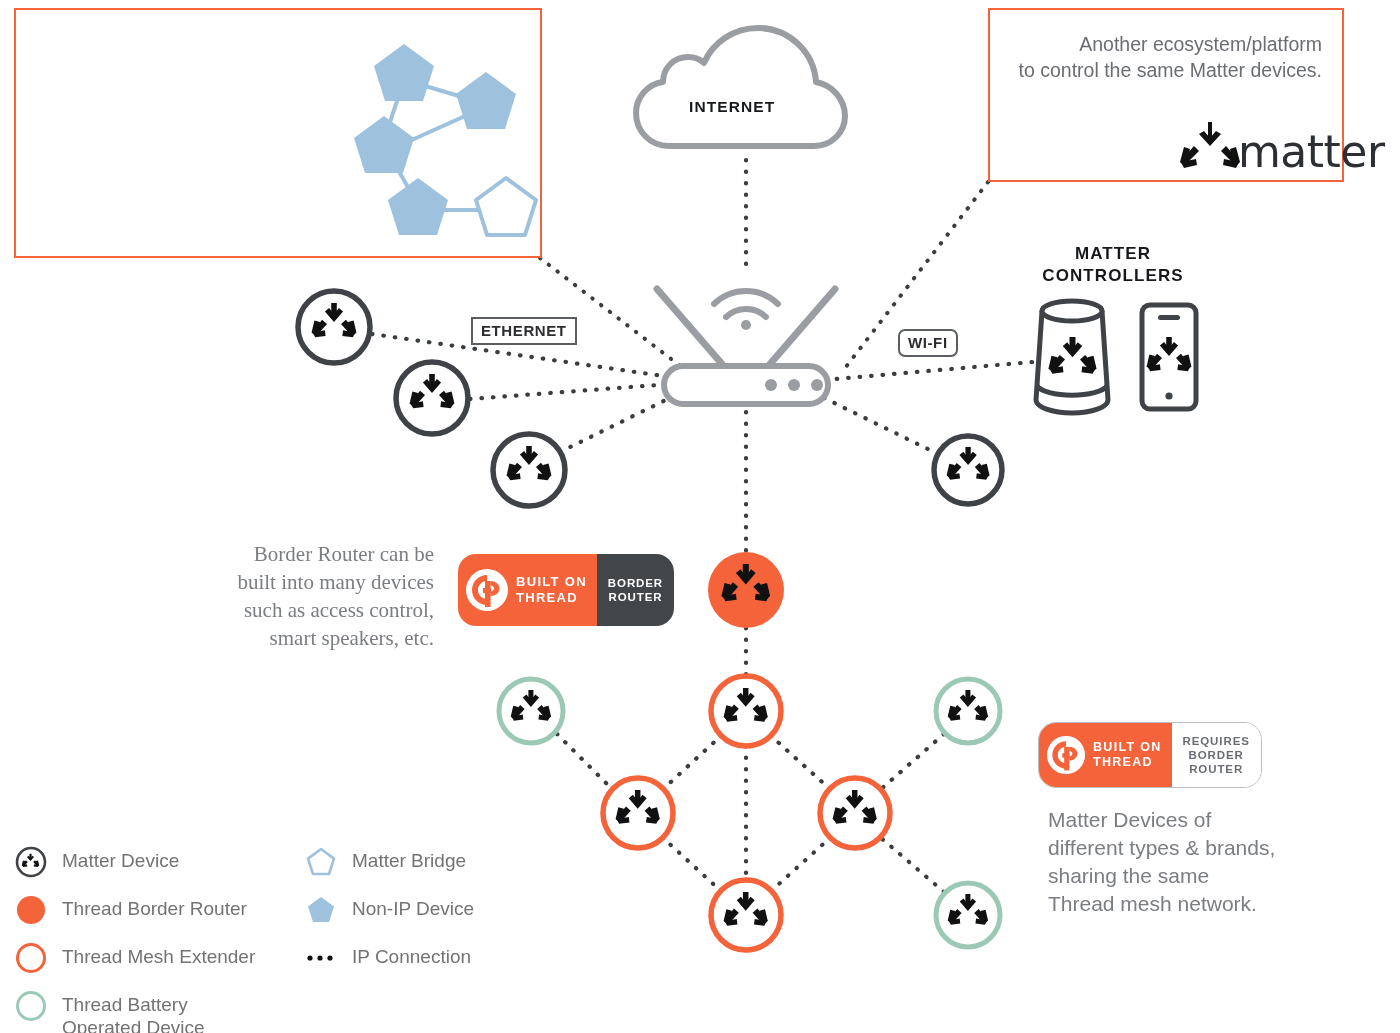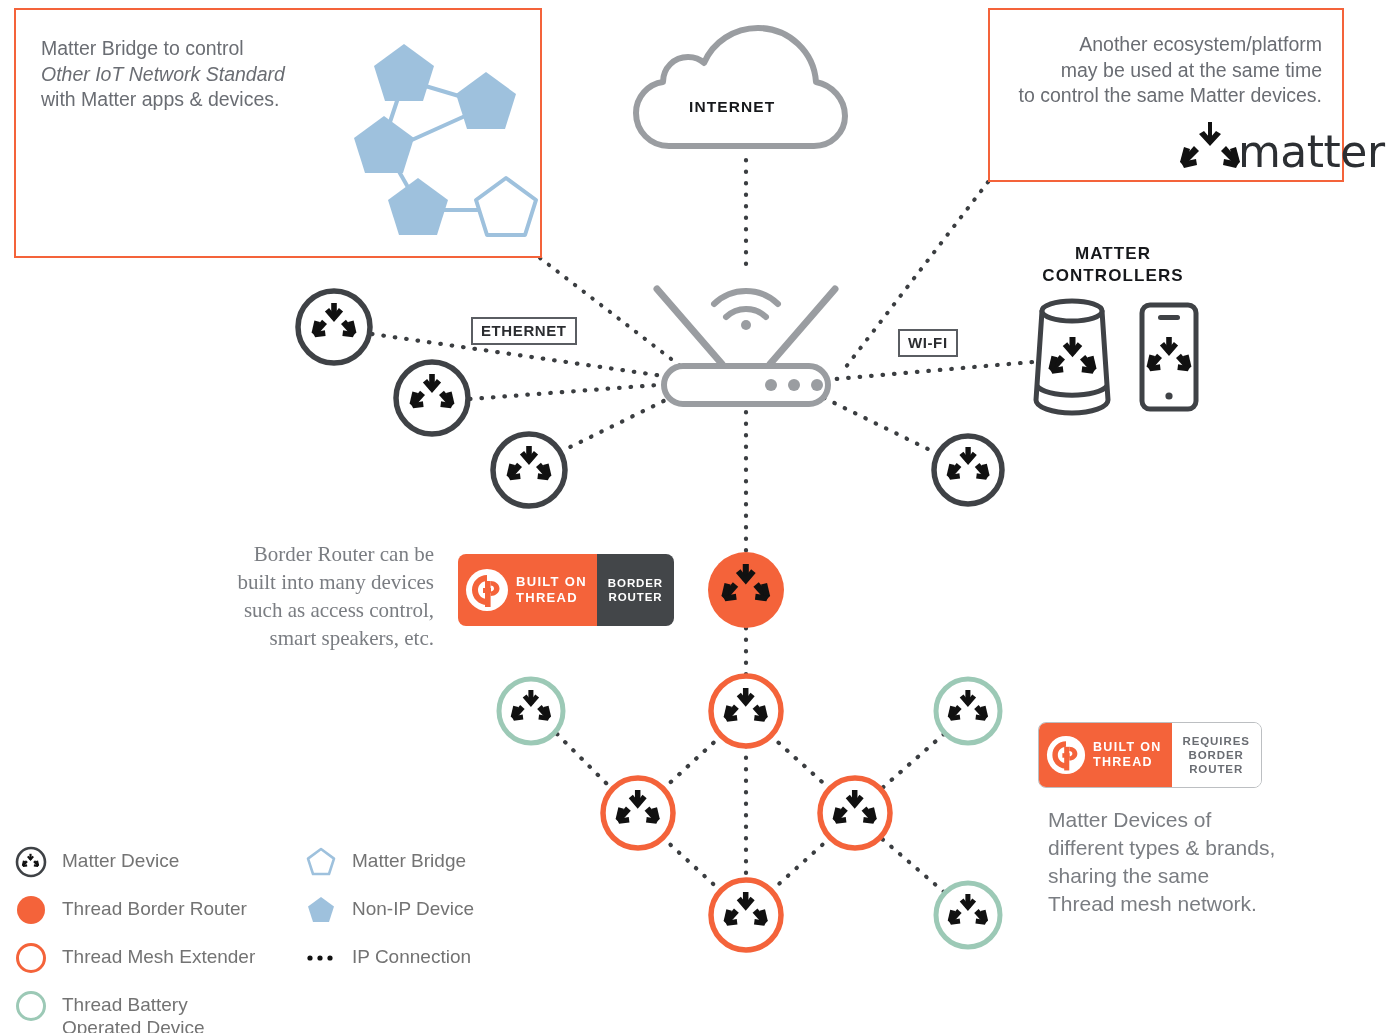--- a/index.html
+++ b/index.html
@@ -66,21 +66,21 @@
     font-weight:bold;
     letter-spacing:1.1px;
     white-space:nowrap;
   }
 
   
   .badge{
     position:absolute;
     display:flex;
     align-items:stretch;
-    border-radius:8px;
+    border-radius:18px;
     overflow:hidden;
     box-sizing:border-box;
   }
   .badge-left{
     background:#f4633a;
     display:flex;align-items:center;gap:7px;
     padding:0 10px 0 7px;
   }
   .badge-left .txt{
     color:#fff;font-weight:bold;font-size:13px;letter-spacing:1.3px;
@@ -184,25 +184,20 @@
     <path d="M 726 317 A 29 29 0 0 1 766 317" fill="none" stroke="#9a9da1" stroke-width="6" stroke-linecap="round"></path>
     <circle cx="746" cy="325" r="5" fill="#9a9da1"></circle>
 
     <rect x="664" y="366" width="164" height="38" rx="19" ry="19" fill="#ffffff" stroke="#9a9da1" stroke-width="6"></rect>
     <circle cx="771" cy="385" r="6" fill="#9a9da1"></circle>
     <circle cx="794" cy="385" r="6" fill="#9a9da1"></circle>
     <circle cx="817" cy="385" r="6" fill="#9a9da1"></circle>
   </svg>
 
   <div class="callout" style="left:14px;top:8px;width:528px;height:250px;">
-    <div class="callout-text" style="position:absolute;left:25px;top:26px;width:300px;">
-      <div>Matter Bridge to control</div>
-      <div style="font-style:italic;">Other IoT Network Standard</div>
-      <div>with Matter apps &amp; devices.</div>
-    </div>
     <svg style="position:absolute;left:330px;top:10px;width:190px;height:230px;overflow:visible;">
 
       <g stroke="#9ec1dd" stroke-width="4" fill="none">
         <line x1="58" y1="60" x2="38" y2="120"></line>
         <line x1="66" y1="62" x2="133" y2="82"></line>
         <line x1="128" y1="92" x2="48" y2="128"></line>
         <line x1="42" y1="132" x2="72" y2="185"></line>
         <line x1="82" y1="190" x2="132" y2="190"></line>
       </g>
 
@@ -211,41 +206,40 @@
       <polygon points="38,96 68,118 57,153 19,153 8,118" fill="#9ec1dd"></polygon>
       <polygon points="72,158 102,180 91,215 53,215 42,180" fill="#9ec1dd"></polygon>
 
       <polygon points="160,158 190,180 179,215 141,215 130,180" fill="#ffffff" stroke="#9ec1dd" stroke-width="4" stroke-linejoin="round"></polygon>
     </svg>
   </div>
 
   <div class="callout" style="left:988px;top:8px;width:356px;height:174px;">
     <div class="callout-text" style="position:absolute;right:20px;top:22px;text-align:right;">
       <div>Another ecosystem/platform</div>
-      <div>may be used at the same time</div>
       <div>to control the same Matter devices.</div>
     </div>
 
     <svg style="position:absolute;left:190px;top:112px;width:60px;height:52px;overflow:visible;">
       <g fill="#111111">
         <path d="M28,0 L32,0 L32,20 L28,20 Z"></path>
         <path d="M19,12 L30,24 L41,12 L36,9 L30,16 L24,9 Z"></path>
         <path d="M4,44 L0,40 L14,24 L19,29 Z"></path>
         <path d="M0,40 L4,25 L10,27 L7,40 Z"></path>
         <path d="M1,40 L16,37 L17,43 L4,46 Z"></path>
         <path d="M56,44 L60,40 L46,24 L41,29 Z"></path>
         <path d="M60,40 L56,25 L50,27 L53,40 Z"></path>
         <path d="M59,40 L44,37 L43,43 L56,46 Z"></path>
       </g>
     </svg>
     <div class="matter-word" style="left:248px;top:116px;">matter</div>
   </div>
 
   <div class="chip" style="left:471px;top:317px;">ETHERNET</div>
-  <div class="chip" style="left:898px;top:329px;">WI-FI</div>
+  <div class="chip" style="left:898px;top:329px;border-radius:7px;">WI-FI</div>
 
   <div class="heading" style="left:1000px;top:243px;width:226px;">
     <div>MATTER</div>
     <div>CONTROLLERS</div>
   </div>
 
   <svg class="layer">
 
     <g>
       <path d="M1042 311 L1036 400 A 36 13 0 0 0 1108 400 L1102 311 Z" fill="#ffffff" stroke="#3f4246" stroke-width="5" stroke-linejoin="round"></path>

